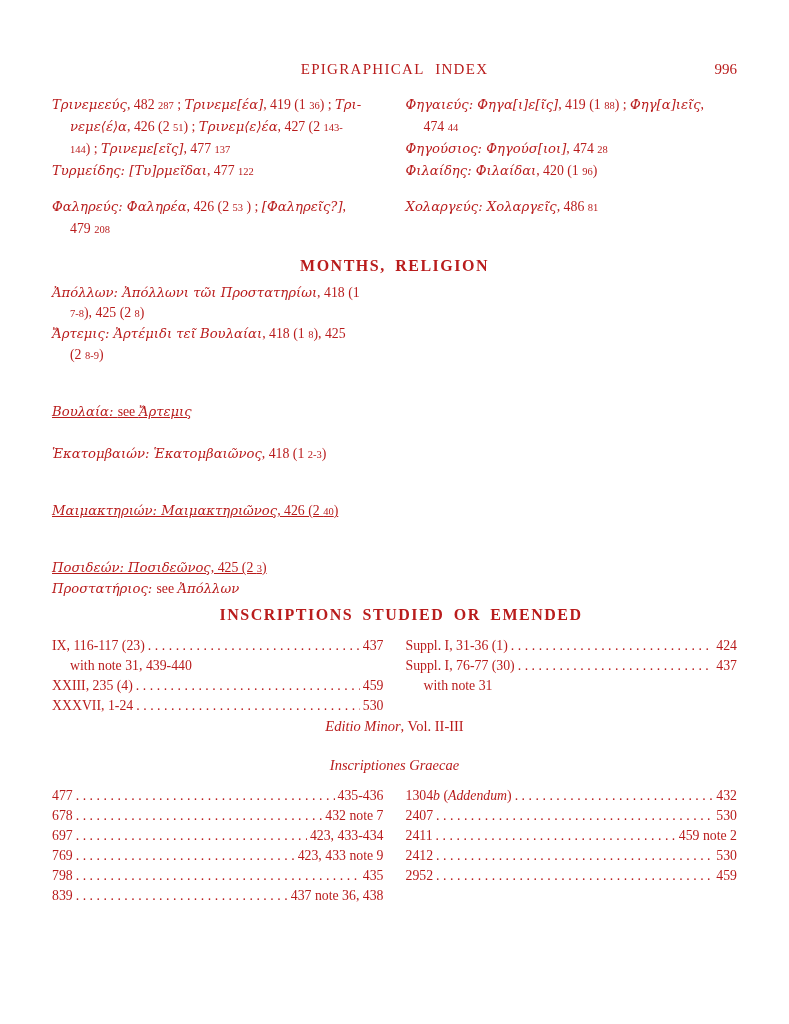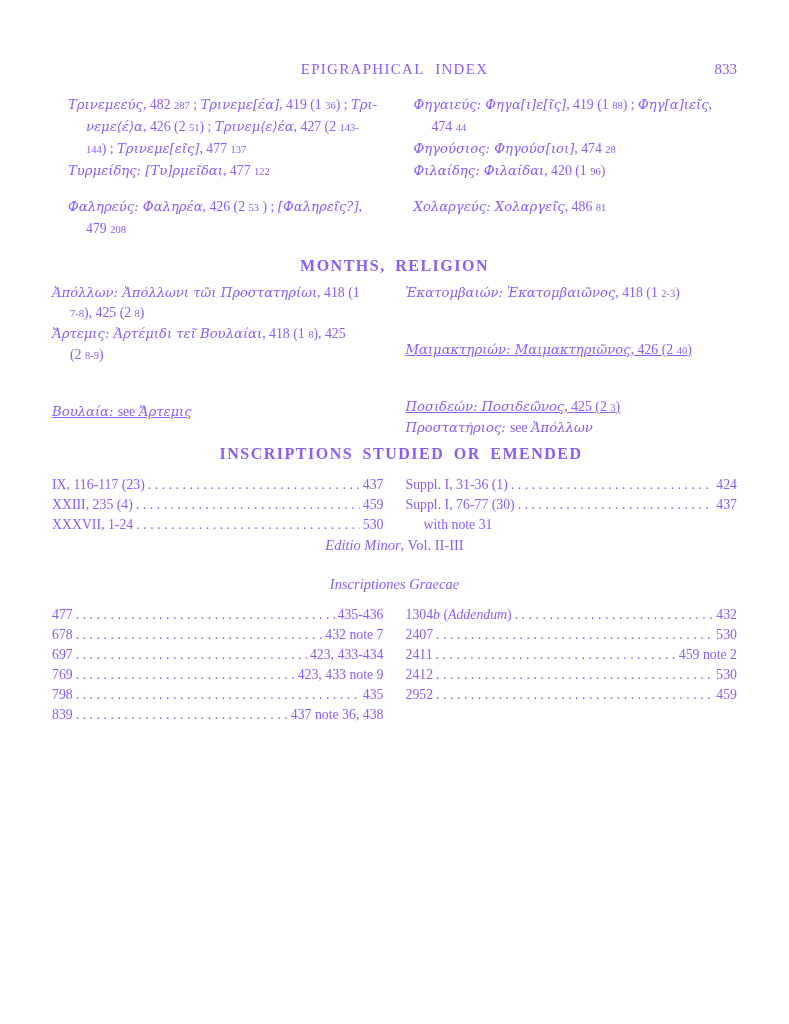--- a/index.html
+++ b/index.html
@@ -1,38 +1,38 @@
 <!DOCTYPE html>
 <html><head>
 <meta charset="utf-8">
 <style>
   html,body{margin:0;padding:0;background:#ffffff;}
   .page{
     width:789px;height:1024px;box-sizing:border-box;position:relative;
-    background:#ffffff;color:#8b5cf6;overflow:hidden;
+    background:#ffffff;color:#b91c1c;overflow:hidden;
     font-family:"Liberation Serif","DejaVu Serif","DejaVu Sans",serif;
     font-size:13.8px;
   }
   .header{position:relative;padding-top:61px;text-align:center;height:18px;}
   .title{font-size:15px;letter-spacing:1.3px;word-spacing:6px;}
   .folio{position:absolute;right:52px;top:61px;font-size:15px;}
   .cols{display:flex;gap:22px;padding:0 52px;}
   .col{flex:1;min-width:0;}
-  .demes{margin-top:15px;margin-left:16px;}
+  .demes{margin-top:15px;}
   .entry{line-height:21px;}
   .entry.gap{margin-top:14px;}
   .ln{white-space:nowrap;}
   .ln.ind{padding-left:18px;}
   .gk{font-style:italic;font-family:"DejaVu Serif","DejaVu Sans",serif;font-size:13.2px;}
   .sm{font-size:10.5px;}
   .it{font-style:italic;}
   .sec-heading{font-weight:bold;text-align:center;font-size:16px;line-height:19px;
     letter-spacing:1.5px;word-spacing:4px;margin:0;}
   .months-heading{margin-top:16px;}
-  .months{margin-top:8px;}
+  .months{margin-top:8px;flex-direction:column;}
   .months .entry{line-height:20px;}
   .months .entry.gap{margin-top:36px;text-decoration:underline;}
   .insc-heading{margin-top:6px;margin-left:13px;}
   .subheading{text-align:center;font-size:14.5px;line-height:21px;}
   .ig-title1{margin-top:18px;}
   .toc{margin-top:12px;}
   .toc .col{overflow:hidden;}
   .toc-row{display:flex;align-items:flex-end;line-height:20px;}
   .toc-label{white-space:nowrap;}
   .dots{flex:1;overflow:hidden;white-space:nowrap;margin:0 3px;}
@@ -41,21 +41,21 @@
   .toc-sub{padding-left:18px;line-height:20px;white-space:nowrap;}
   .ig{margin-top:10px;}
 </style>
 </head>
 <body>
 
 <div class="page">
 
   <div class="header">
     <span class="title">EPIGRAPHICAL INDEX</span>
-    <span class="folio">833</span>
+    <span class="folio">996</span>
   </div>
 
   <div class="cols demes">
     <div class="col">
         <div class="entry">
           <div class="ln"><span class="gk">Τρινεμεεύς</span><span>, 482 </span><span class="sm">287</span><span> ; </span><span class="gk">Τρινεμε[έα]</span><span>, 419 (1 </span><span class="sm">36</span><span>) ; </span><span class="gk">Τρι-</span></div>
           <div class="ln ind"><span class="gk">νεμε⟨έ⟩α</span><span>, 426 (2 </span><span class="sm">51</span><span>) ; </span><span class="gk">Τρινεμ⟨ε⟩έα</span><span>, 427 (2 </span><span class="sm">143-</span></div>
           <div class="ln ind"><span class="sm">144</span><span>) ; </span><span class="gk">Τρινεμε[εῖς]</span><span>, 477 </span><span class="sm">137</span></div>
         </div>
         <div class="entry">
@@ -118,20 +118,21 @@
   <h2 class="sec-heading insc-heading">INSCRIPTIONS STUDIED OR EMENDED</h2>
 
 
   <div class="cols toc hesperia">
     <div class="col">
         <div class="toc-row">
           <span class="toc-label"><span>IX, 116-117 (23)</span></span>
           <span class="dots"></span>
           <span class="toc-page">437</span>
         </div>
+        <div class="toc-sub">with note 31, 439-440</div>
         <div class="toc-row">
           <span class="toc-label"><span>XXIII, 235 (4)</span></span>
           <span class="dots"></span>
           <span class="toc-page">459</span>
         </div>
         <div class="toc-row">
           <span class="toc-label"><span>XXXVII, 1-24 </span></span>
           <span class="dots"></span>
           <span class="toc-page">530</span>
         </div>

